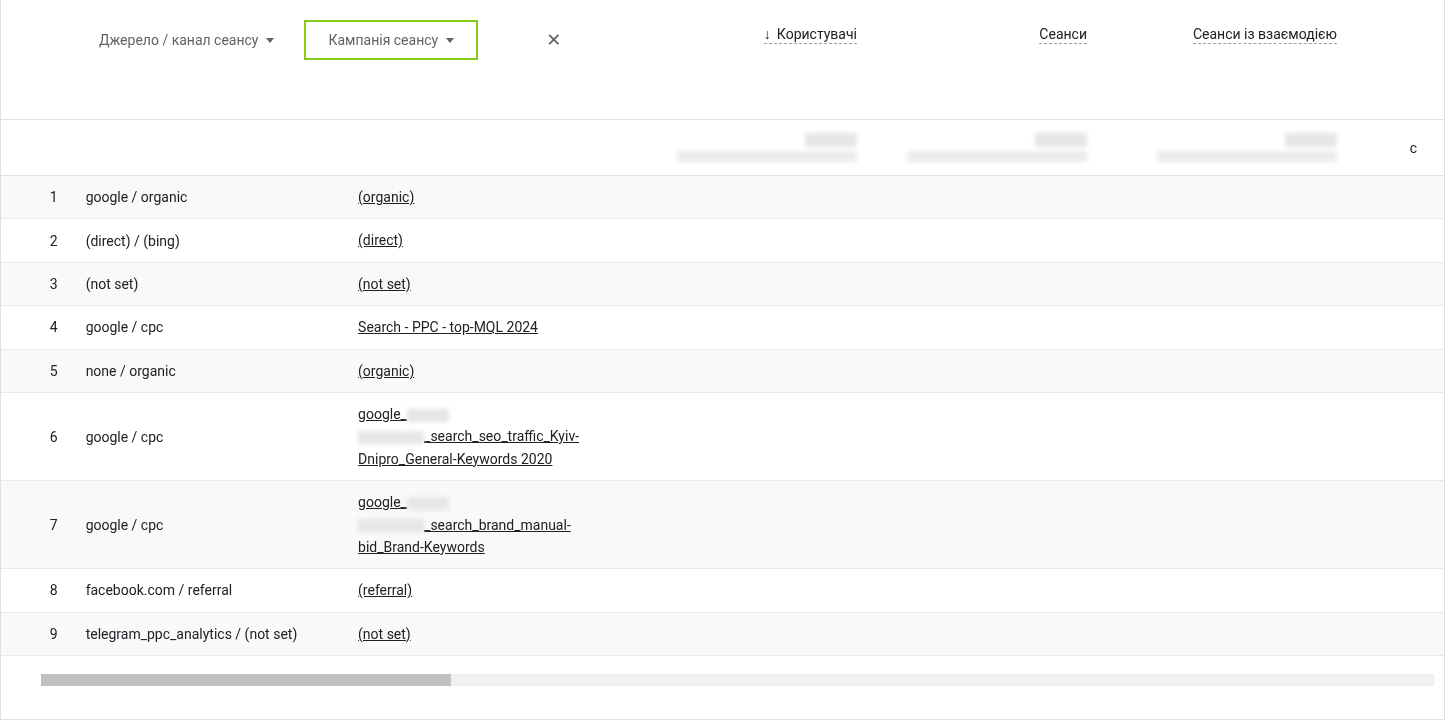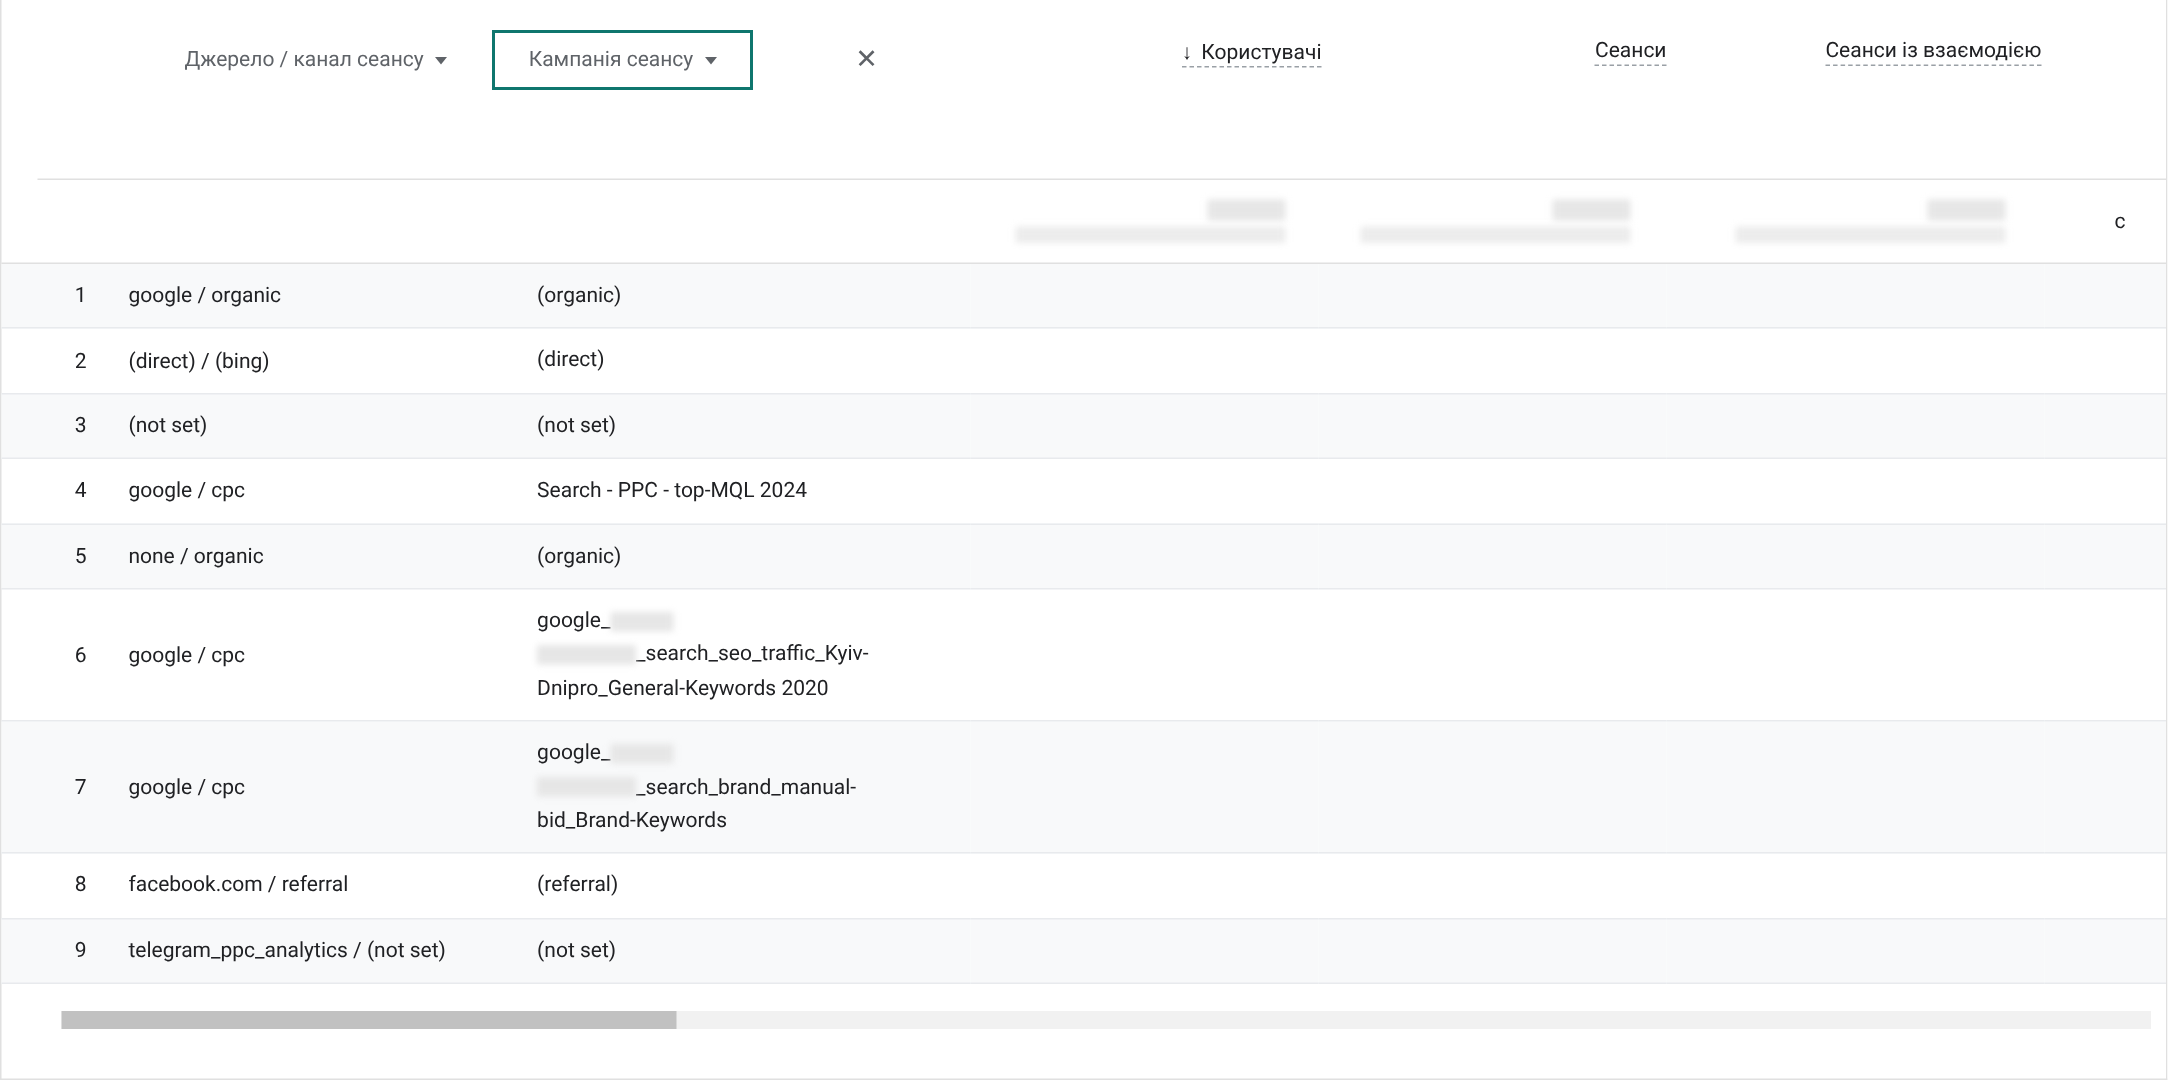--- a/index.html
+++ b/index.html
@@ -17,41 +17,40 @@
     position: relative;
     border: 1px solid #e0e0e0;
     border-top: none;
   }
   .header-row {
     display: flex;
     align-items: flex-start;
     border-bottom: 1px solid #e0e0e0;
     min-height: 120px;
     padding-top: 8px;
-    margin-left: 24px;
   }
   .dim-controls {
     display: flex;
     align-items: center;
     padding: 12px 20px 0 90px;
     gap: 28px;
     flex-shrink: 0;
     width: 640px;
   }
   .dim-pill {
     display: inline-flex;
     align-items: center;
     gap: 8px;
     color: #5f6368;
     font-size: 14px;
     cursor: pointer;
     padding: 6px 8px;
   }
   .dim-pill.highlighted {
-    border: 2px solid #0f766e;
+    border: 2px solid #84cc16;
     padding: 10px 22px;
     margin-left: -6px;
     justify-content: center;
   }
   .caret {
     width: 0; height: 0;
     border-left: 4px solid transparent;
     border-right: 4px solid transparent;
     border-top: 5px solid #5f6368;
   }
@@ -140,21 +139,21 @@
   }
   table.data tr:nth-child(odd) { background: #f8f9fa; }
   table.data td {
     padding: 10px 14px;
     font-size: 14px;
     color: #202124;
     vertical-align: middle;
   }
   td.idx { width: 70px; text-align: right; padding-right: 26px; color: #202124; }
   td.src { width: 270px; padding-left: 4px; }
-  td.camp { width: 300px; padding-left: 0; line-height: 1.6; }
+  td.camp { width: 300px; padding-left: 0; line-height: 1.6; text-decoration: underline; }
   td.num { text-align: right; }
   td.num.users { width: 230px; }
   td.num.sessions { width: 230px; }
   td.num.engaged { width: 250px; }
   td.num.last { width: 80px; }
   .scroll-track {
     height: 12px;
     background: #f1f1f1;
     margin: 18px 10px 6px 40px;
     position: relative;

